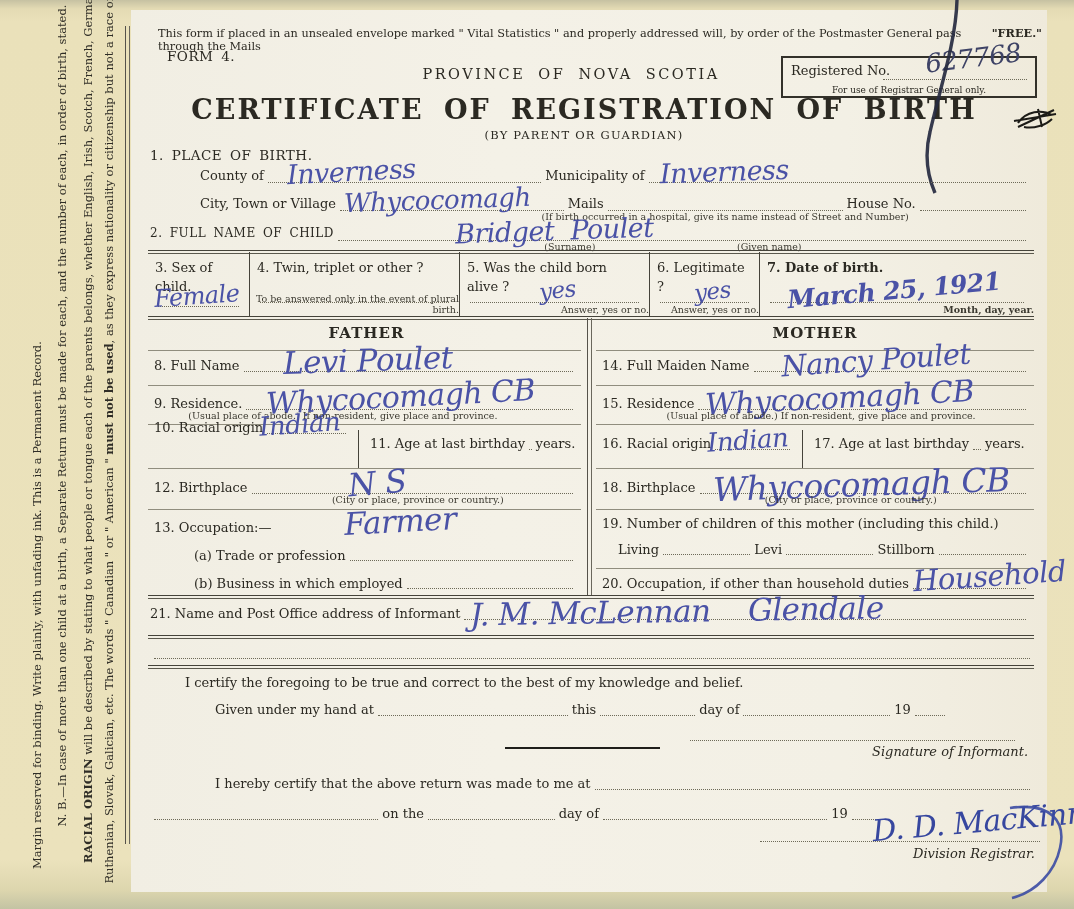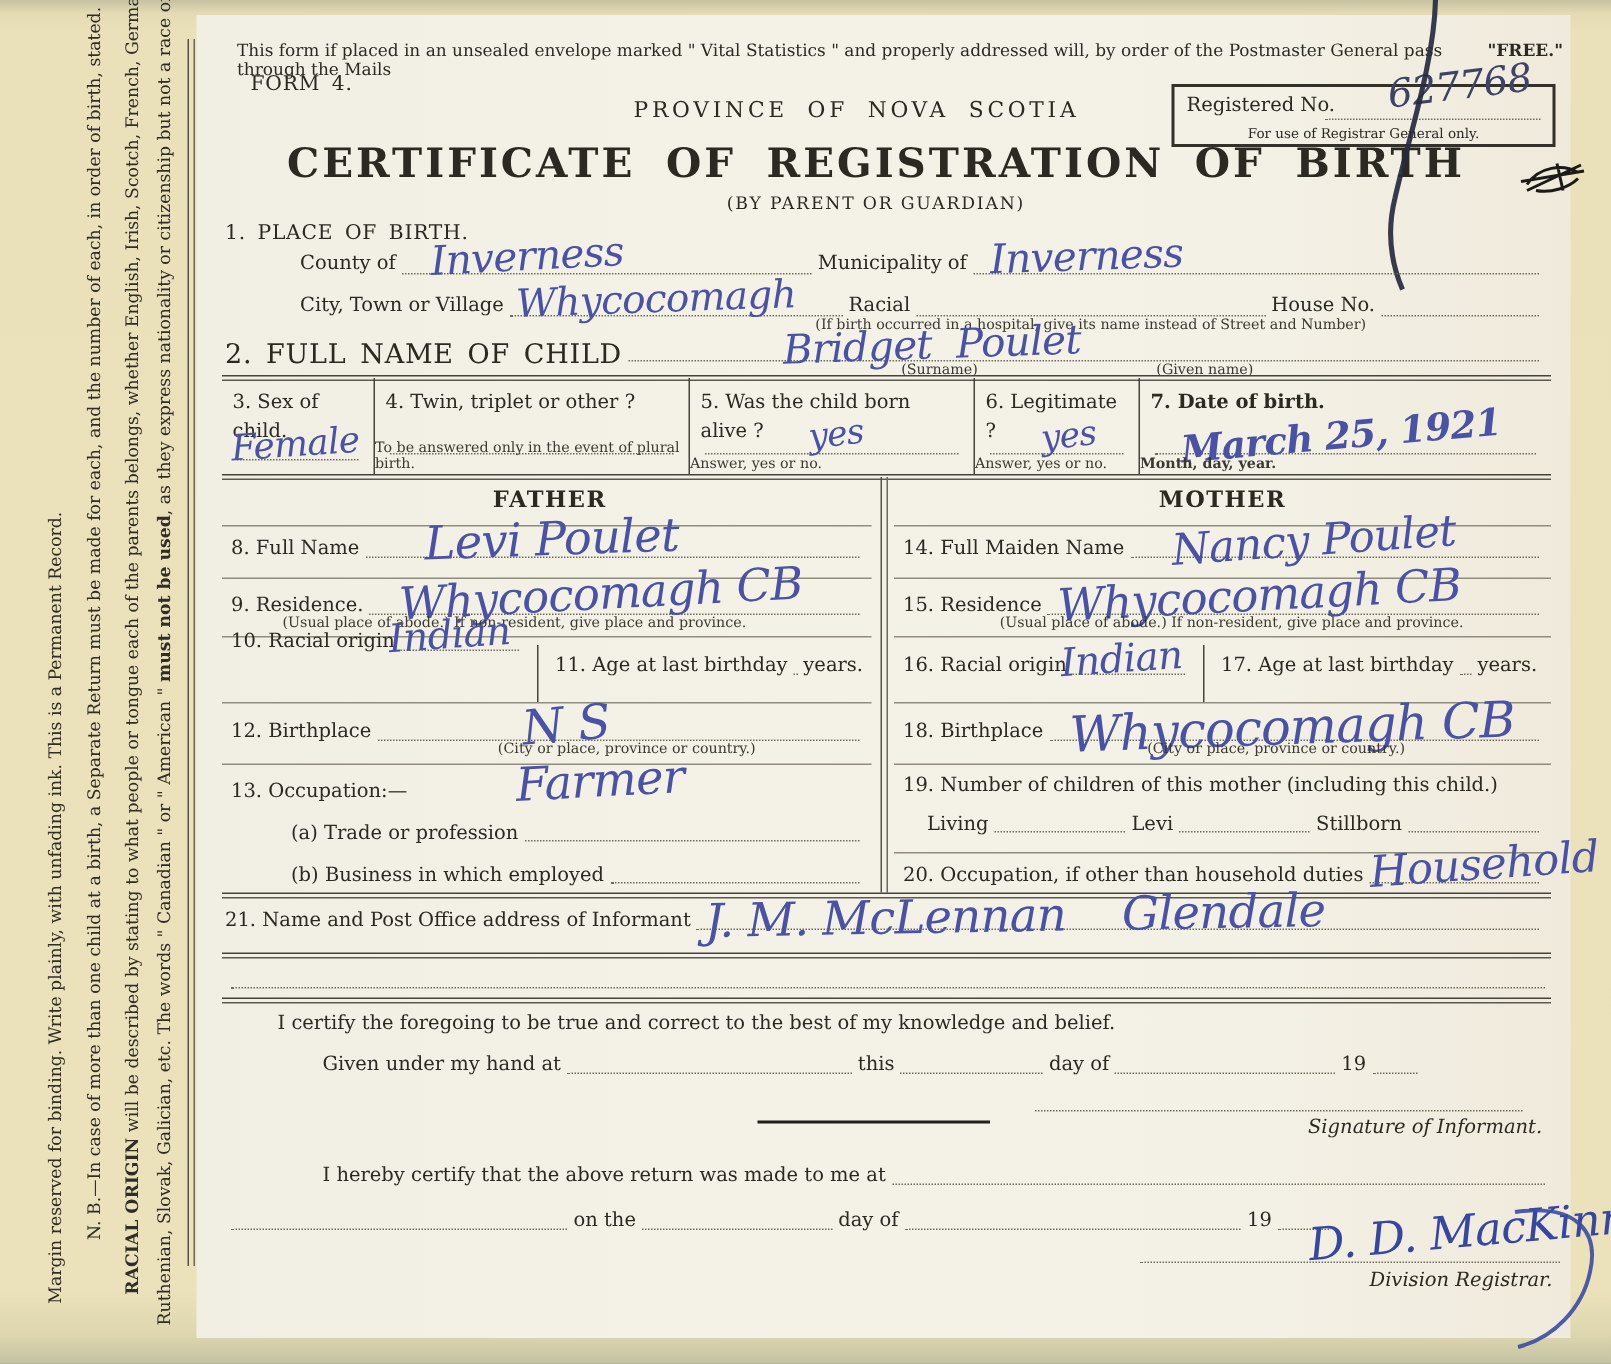--- a/index.html
+++ b/index.html
@@ -22,21 +22,21 @@
   .hr2{position:absolute;height:2px;border-top:1.6px solid #45433a;border-bottom:1px solid #5b594e;}
   .hairline{position:absolute;border-top:1px solid #908d7e;height:0;}
   .vdbl{position:absolute;width:3px;border-left:1.4px solid #55524a;border-right:1px solid #6a675c;}
   .caps{letter-spacing:.5px;word-spacing:3px;}
   
   .bxrow{position:absolute;display:flex;}
   .bx{position:relative;border-right:1px solid #45433a;box-sizing:border-box;padding:5px 7px 2px 7px;}
   .bx:last-child{border-right:none;}
   .bxlbl{font-size:13px;}
   .bxdots{position:absolute;left:10px;right:10px;bottom:13px;border-bottom:1.6px dotted #6d6a58;}
-  .bxcap{position:absolute;left:0;right:0;bottom:1px;text-align:left;font-size:9.5px;color:#3a382f;}
+  .bxcap{position:absolute;left:0;right:0;bottom:1px;text-align:right;font-size:9.5px;color:#3a382f;}
   .colhead{position:absolute;left:0;right:0;text-align:center;font-size:15px;font-weight:bold;letter-spacing:1px;}
   .ital{font-style:italic;font-size:13px;white-space:nowrap;}
   svg{position:absolute;overflow:visible;}
 </style>
 </head>
 <body>
 
 <div class="page">
 
   <div class="paper"></div>
@@ -85,30 +85,30 @@
     <span class="lbl">Municipality of</span>
     <span class="dots" style="flex:2.9;">
       <span class="hw" style="left:3%;bottom:-3px;font-size:27px;transform:rotate(-2deg);">Inverness</span>
     </span>
   </div>
   <div class="row" style="left:200px;top:196px;right:44px;height:18px;">
     <span class="lbl">City, Town or Village</span>
     <span class="dots" style="flex:2.0;">
       <span class="hw" style="left:2%;bottom:-3px;font-size:26px;transform:rotate(-2deg);">Whycocomagh</span>
     </span>
-    <span class="lbl">Racial</span>
+    <span class="lbl">Mails</span>
     <span class="dots" style="flex:2.1;">
       <span class="subnote" style="left:50%;transform:translateX(-50%);">(If birth occurred in a hospital, give its name instead of Street and Number)</span>
     </span>
     <span class="lbl">House No.</span>
     <span class="dots" style="flex:0.95;"></span>
   </div>
 
   <div class="row" style="left:150px;top:226px;right:44px;height:18px;">
-    <span class="lbl caps" style="font-size:18px;">2. FULL NAME OF CHILD</span>
+    <span class="lbl caps" style="font-size:12px;">2. FULL NAME OF CHILD</span>
     <span class="dots">
       <span class="hw" style="left:17%;bottom:-4px;font-size:27px;transform:rotate(-2deg);">Bridget  Poulet</span>
       <span class="subnote" style="left:30%;">(Surname)</span>
       <span class="subnote" style="left:58%;">(Given name)</span>
     </span>
   </div>
 
   <div class="hr2" style="left:148px;right:40px;top:250px;"></div>
 
   <div class="bxrow" style="left:148px;top:252px;width:886px;height:64px;">

